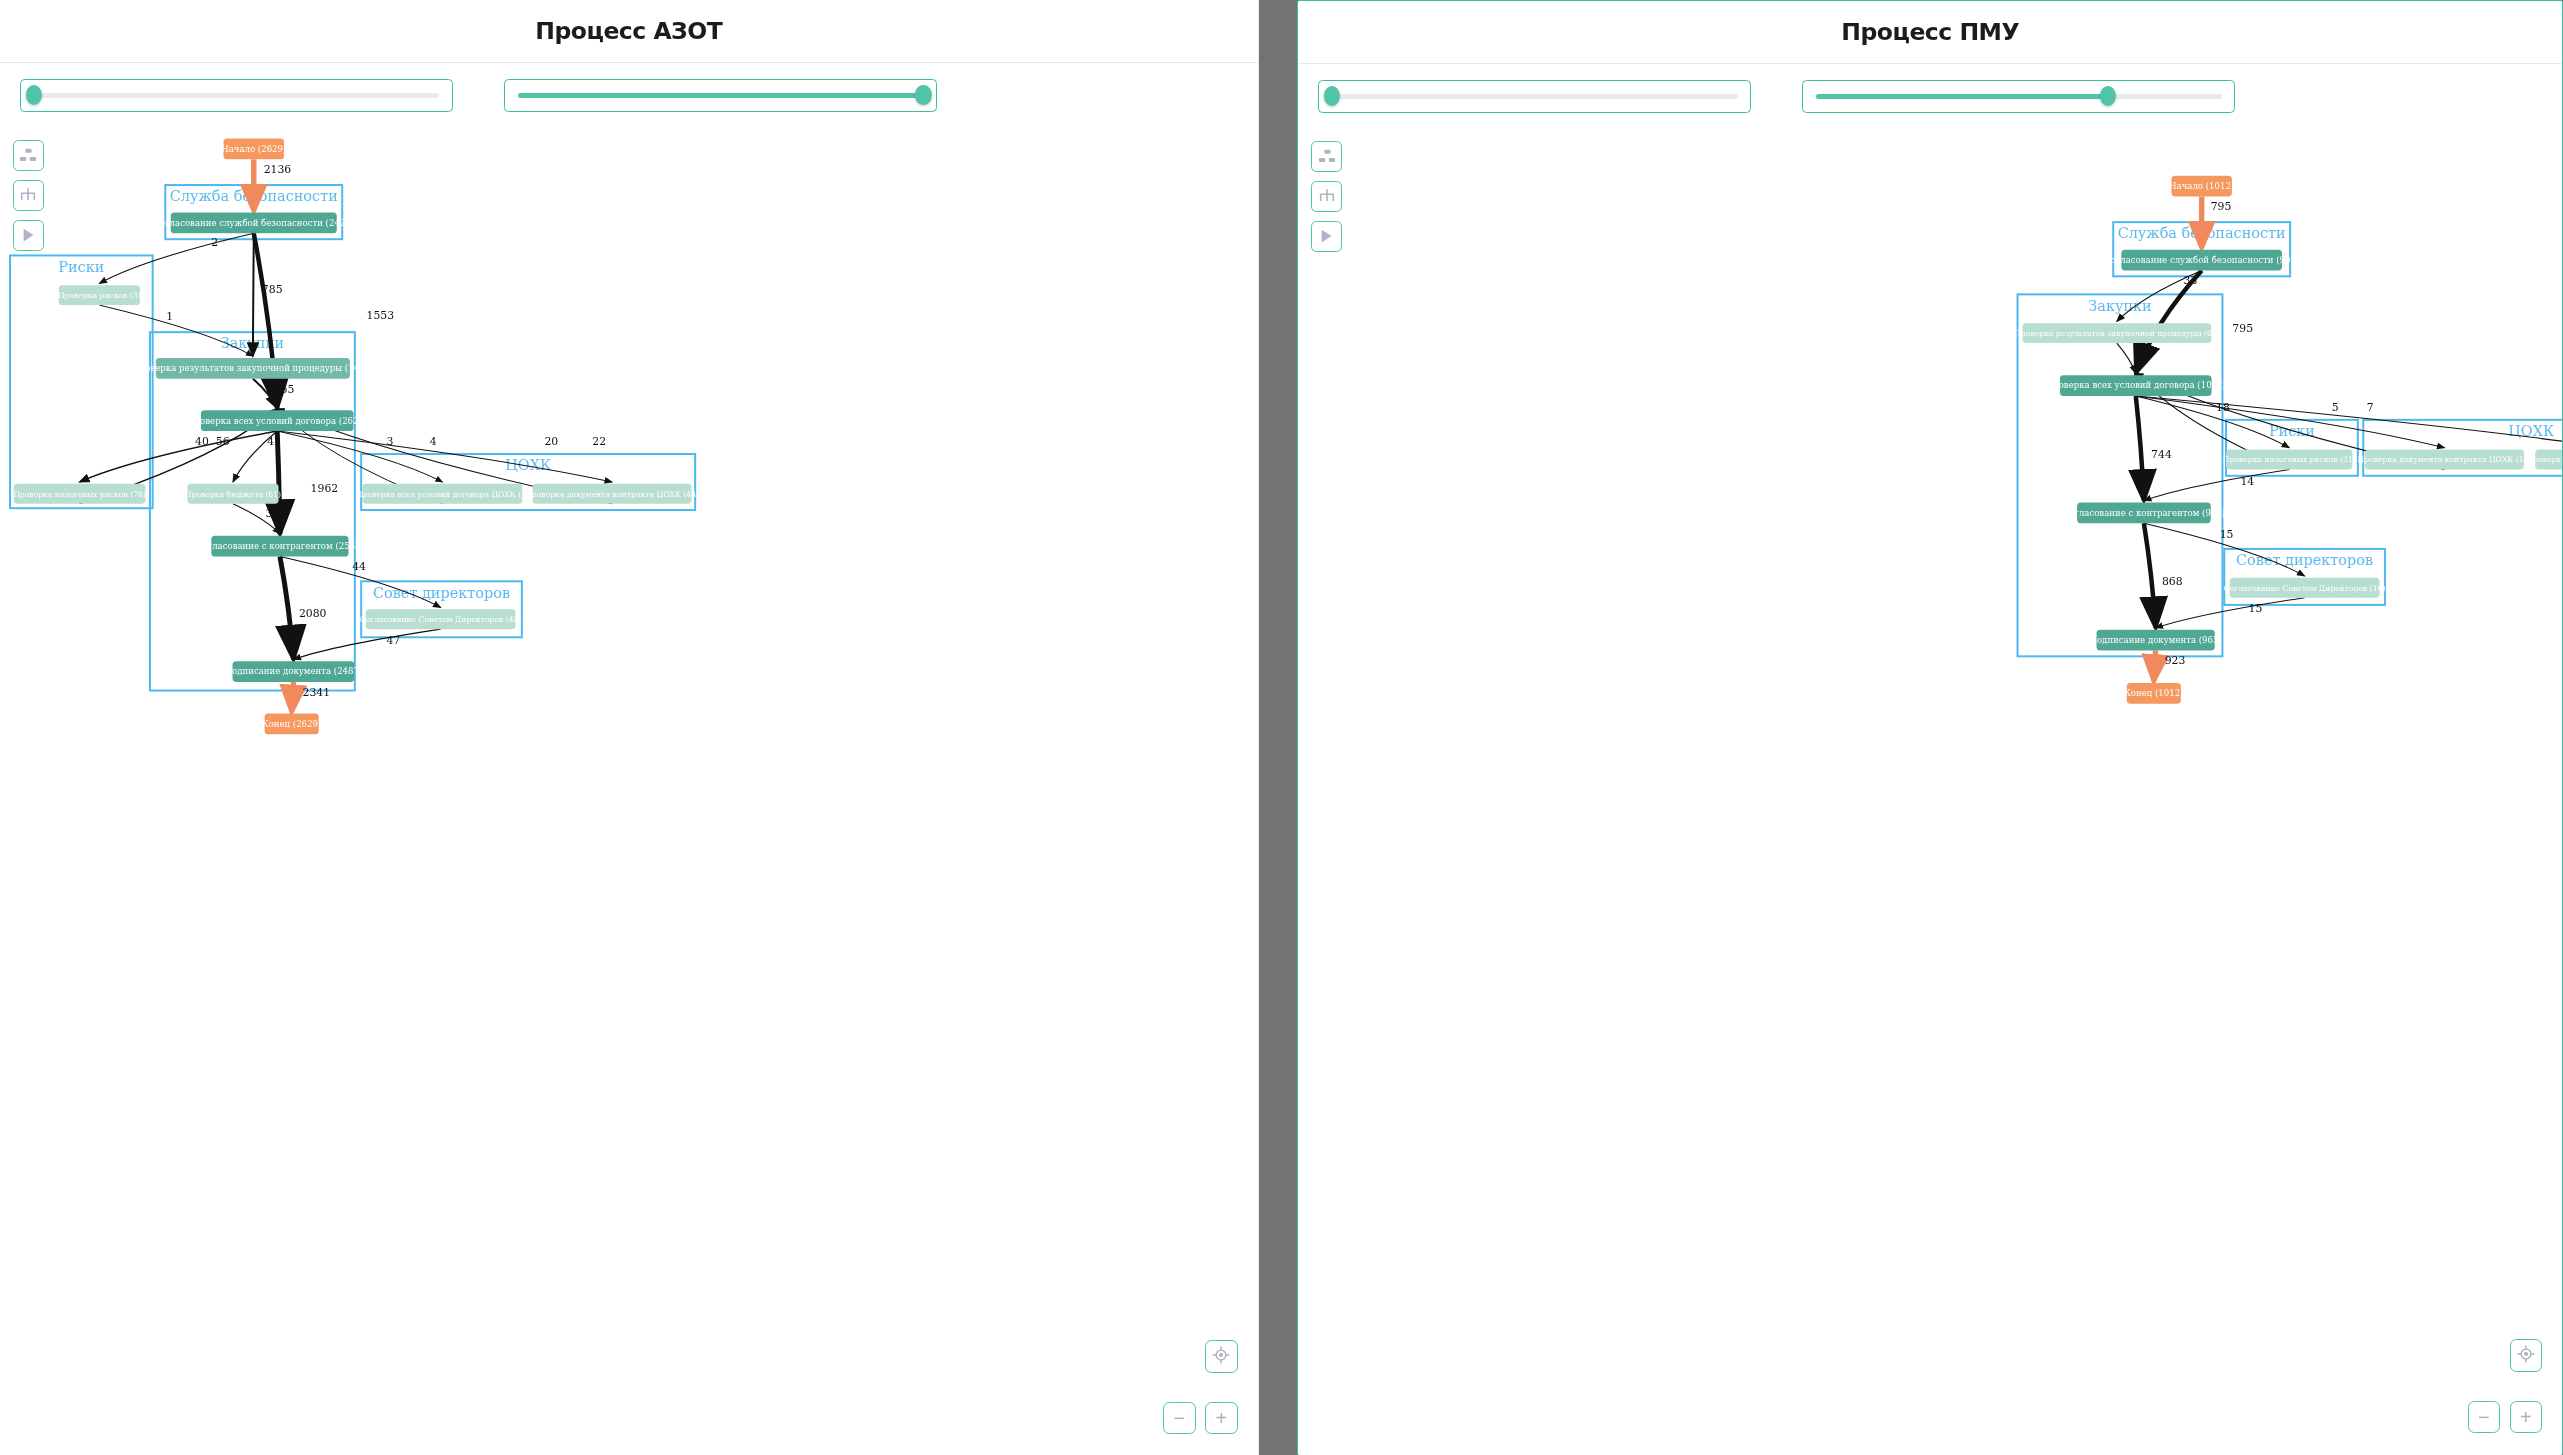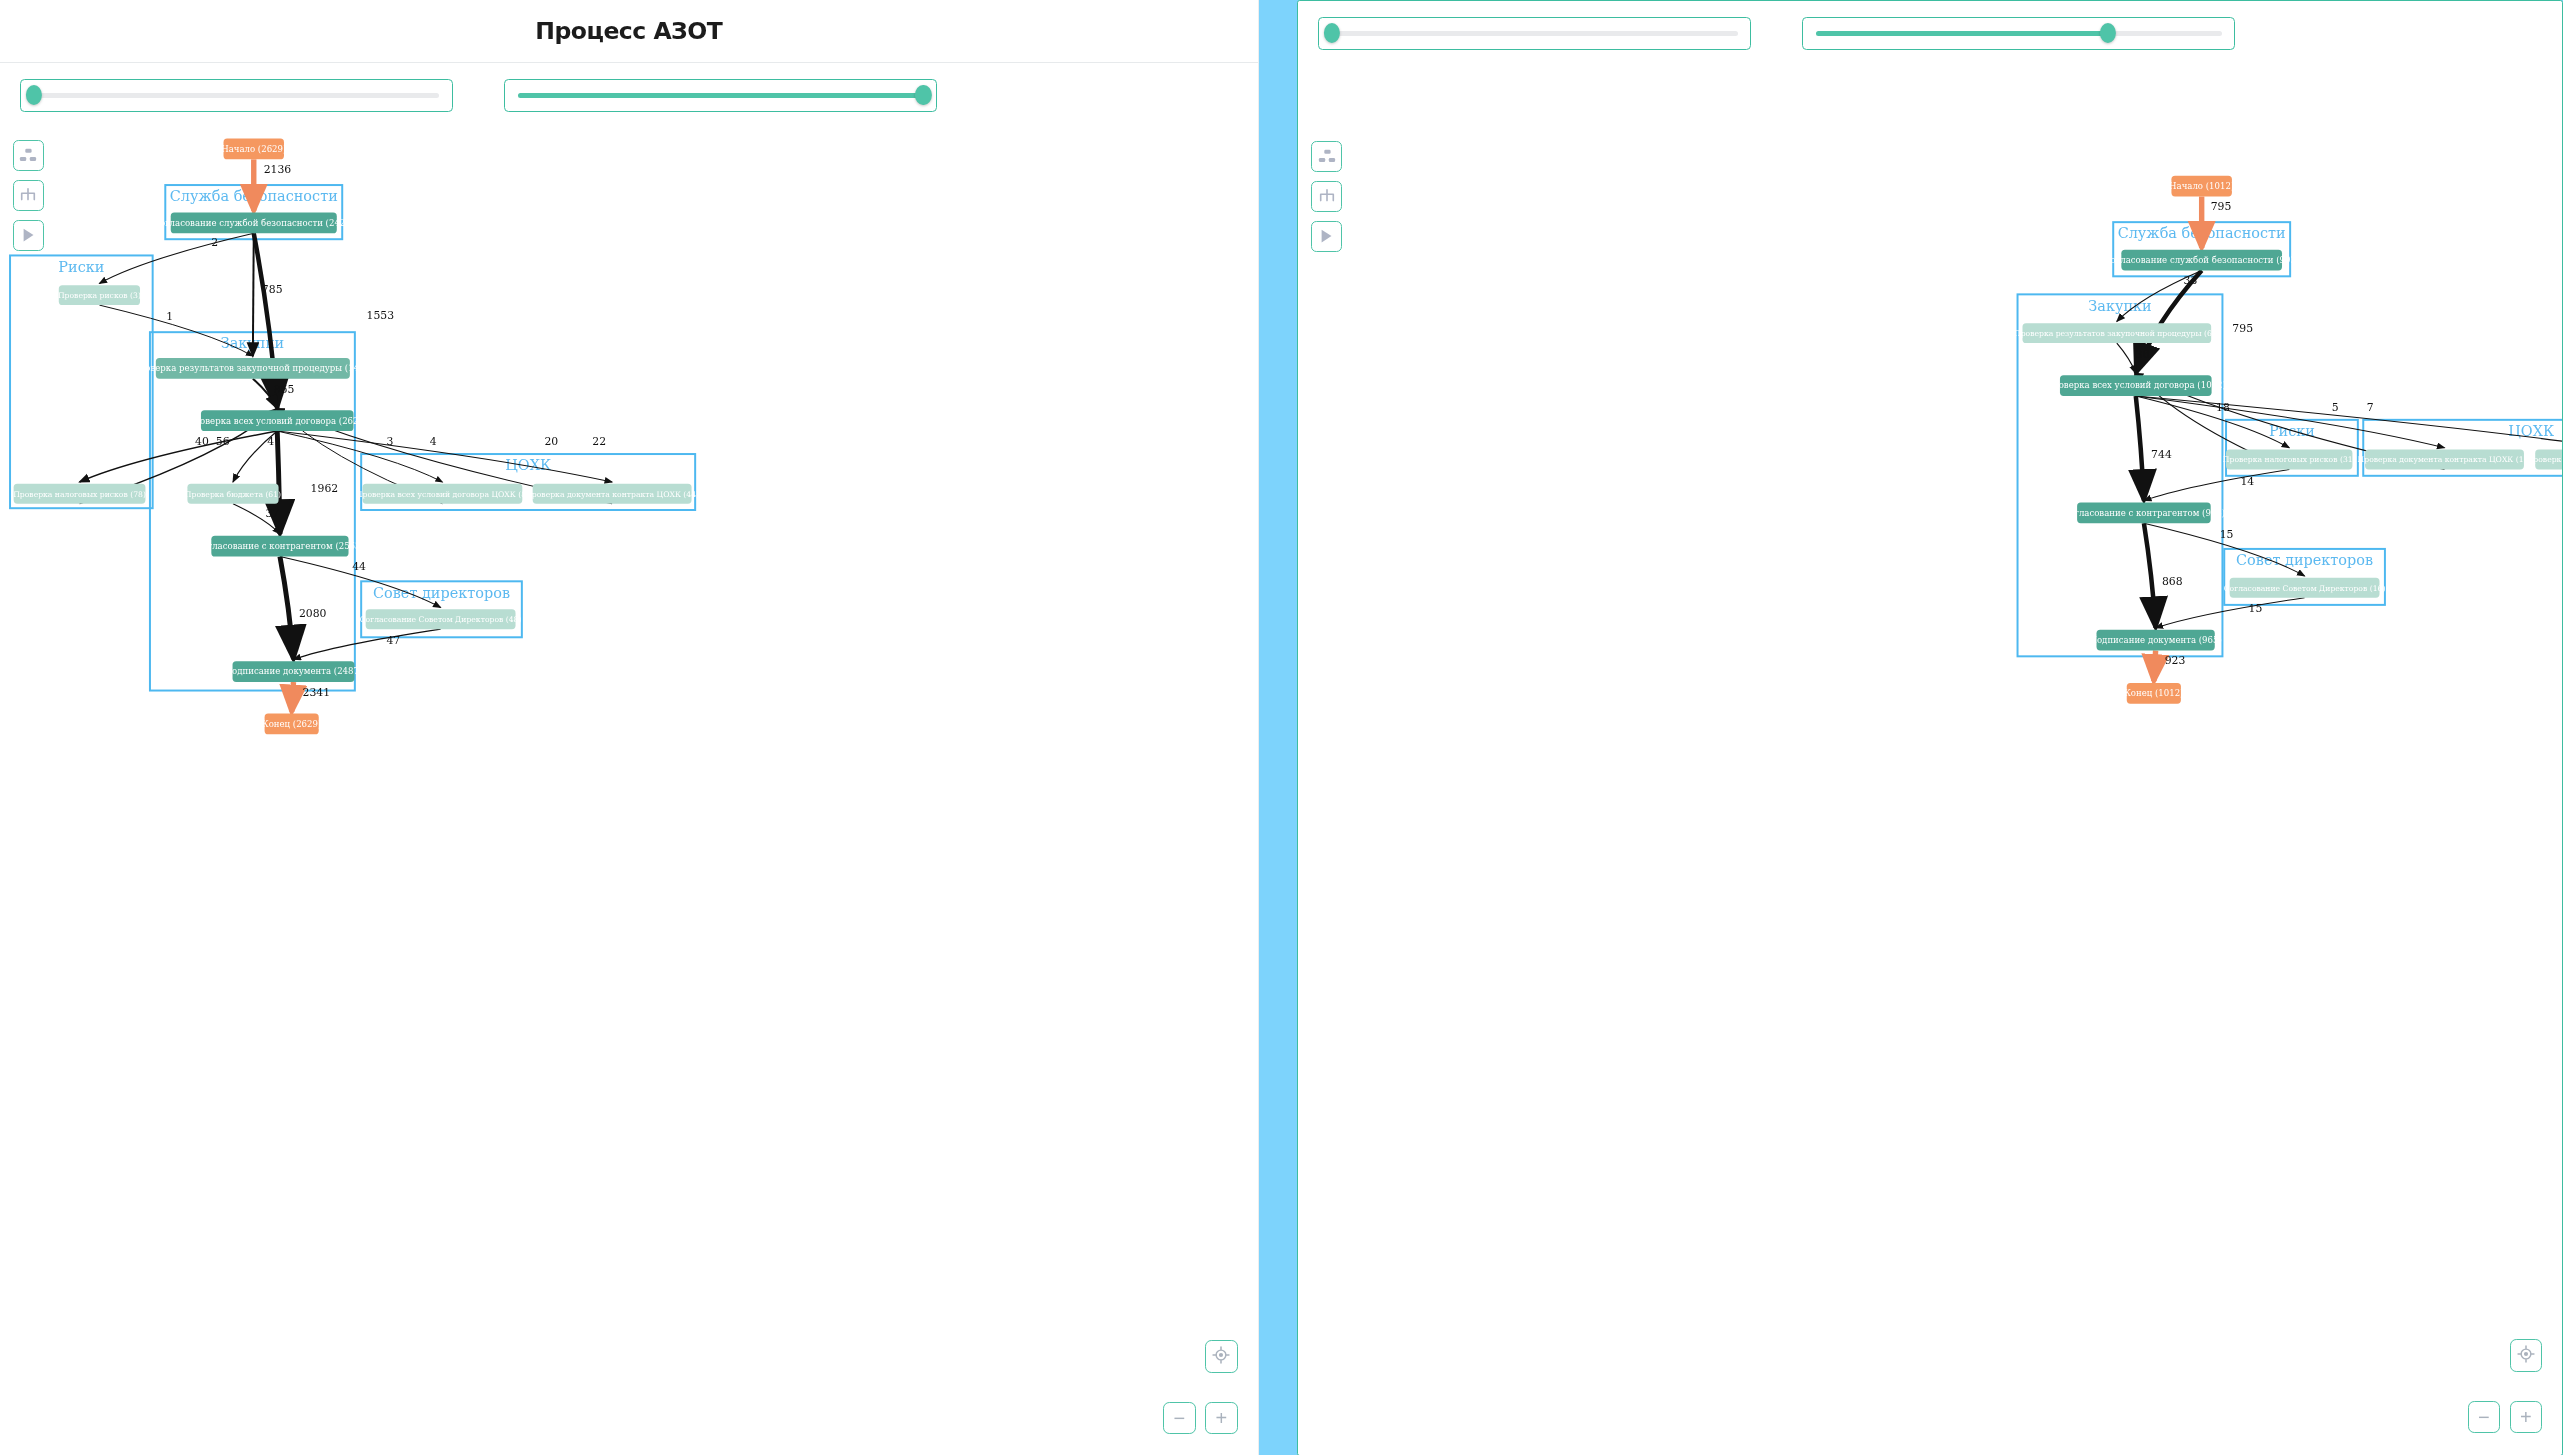--- a/index.html
+++ b/index.html
@@ -3,21 +3,21 @@
 <meta charset="utf-8">
 <style>
   * { box-sizing: border-box; }
   html, body {
     margin: 0; padding: 0;
     width: 2563px; height: 1456px;
     background: #ffffff;
     font-family: "Liberation Sans", sans-serif;
     overflow: hidden;
   }
-  .app { position: relative; width: 2563px; height: 1456px; display: flex; background:#7dd3fc;gap:28px; }
+  .app { position: relative; width: 2563px; height: 1456px; display: flex; background:#737373;gap:28px; }
 
   .panel {
     position: relative;
     width: 1273px;
     height: 1456px;
     background: #ffffff;
     overflow: hidden;
   }
   .panel.left { border-right: 0.9px solid #eceeef; }
   .panel.right {
@@ -263,20 +263,23 @@
               <circle cx="10" cy="10" r="5.4" fill="none" stroke="#aab2bd" stroke-width="1.6"></circle>
               <circle cx="10" cy="10" r="2.3" fill="#aab2bd"></circle>
               <path d="M10 1.2 V4 M10 16 V18.8 M1.2 10 H4 M16 10 H18.8" stroke="#aab2bd" stroke-width="1.7" stroke-linecap="round"></path>
             </svg></span>
         </div>
         <div class="zc-btn zc-minus">−</div>
         <div class="zc-btn zc-plus">+</div>
       </div>
     </div>
     <div class="panel right">
+      <div class="panel-header">
+        <div class="panel-title">Процесс ПМУ</div>
+      </div>
       <div class="slider-row">
         <div class="slider-box">
           <div class="slider-track">
             <div class="slider-fill" style="width:0%"></div>
             <div class="slider-thumb" style="left:0%"></div>
           </div>
         </div>
         <div class="slider-box">
           <div class="slider-track">
             <div class="slider-fill" style="width:72%"></div>

